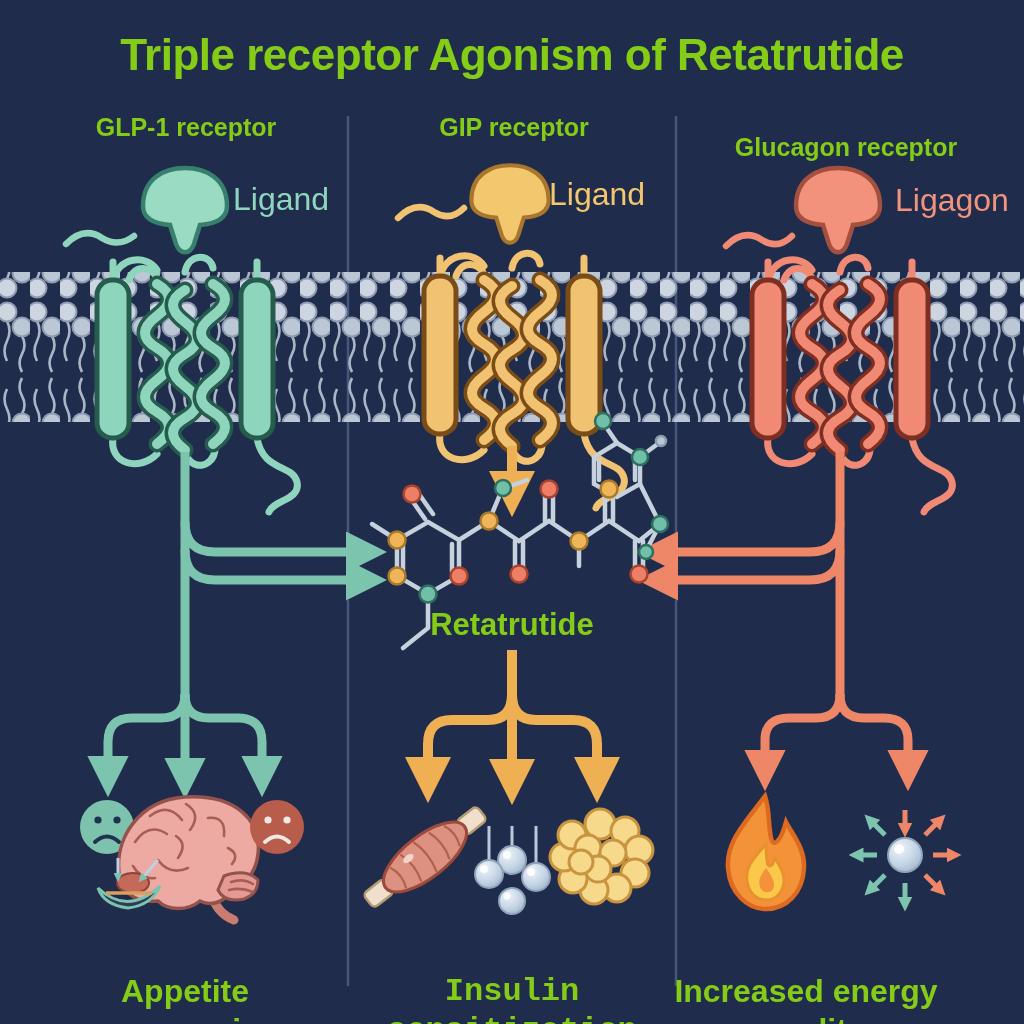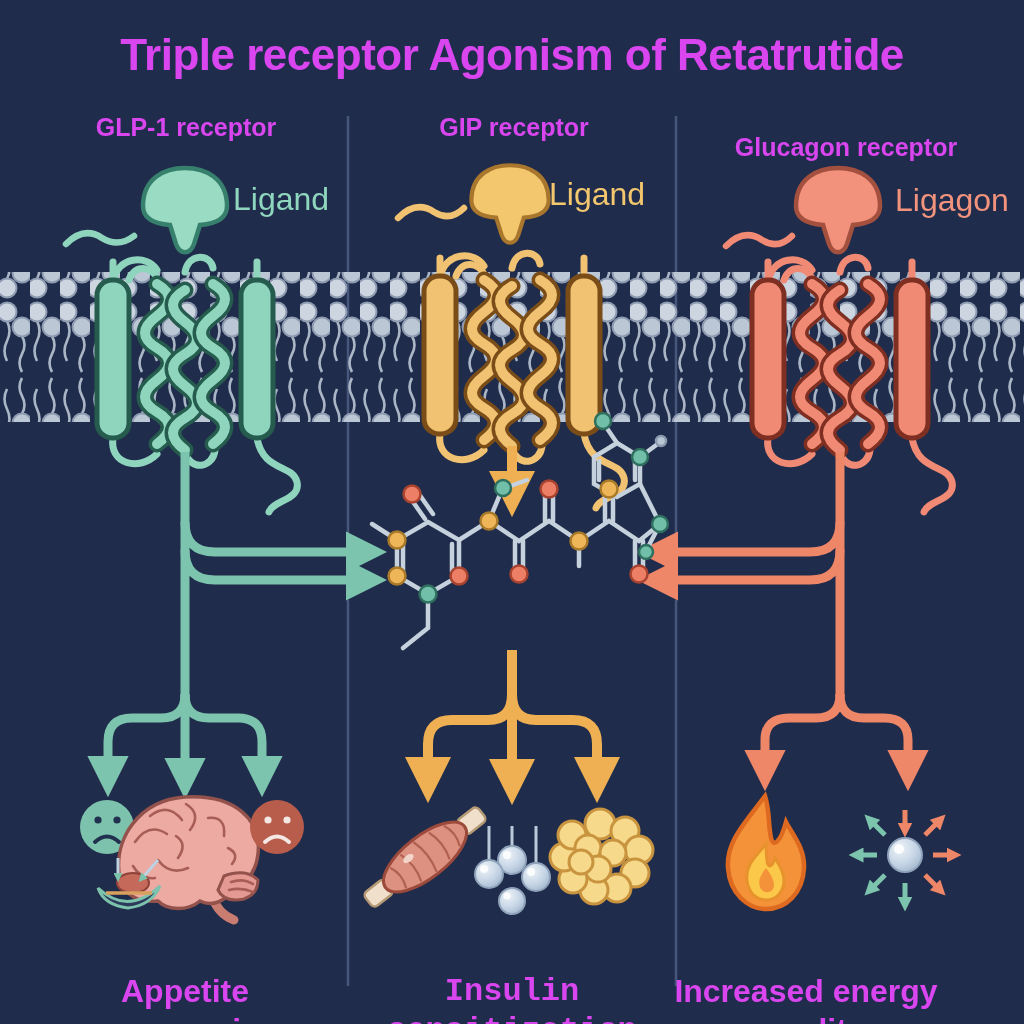--- a/index.html
+++ b/index.html
@@ -1,19 +1,19 @@
 <!DOCTYPE html>
 <html><head>
 <meta charset="utf-8">
 <style>
   html,body{margin:0;padding:0;background:#202c4b;}
   .stage{position:relative;width:1024px;height:1024px;background:#202c4b;overflow:hidden;
          font-family:"Liberation Sans", sans-serif;}
   .stage svg{position:absolute;left:0;top:0;}
-  .txt{position:absolute;color:#d946ef;font-weight:bold;text-align:center;line-height:1.22;}
+  .txt{position:absolute;color:#84cc16;font-weight:bold;text-align:center;line-height:1.22;}
   .title{left:0;top:28px;width:1024px;font-size:44px;letter-spacing:-0.5px;}
   .colhead{top:112px;font-size:25px;}
   .colhead.c1{left:30px;width:312px;}
   .colhead.c2{left:350px;width:328px;}
   .colhead.c3{left:682px;width:328px;margin-top:20px;}
   .ligand-label{position:absolute;font-size:32px;font-weight:normal;}
   .ligand-label.c1{left:233px;top:181px;color:#8fd6bf;}
   .ligand-label.c2{left:549px;top:176px;color:#f3c76e;}
   .ligand-label.c3{left:879px;top:182px;color:#f2937d;margin-left:16px;}
   .molecule-label{left:362px;top:606px;width:300px;font-size:31px;}
@@ -292,18 +292,19 @@
 <div class="txt title">Triple receptor Agonism of Retatrutide</div>
 
 <div class="txt colhead c1">GLP-1 receptor</div>
 <div class="txt colhead c2">GIP receptor</div>
 <div class="txt colhead c3">Glucagon receptor</div>
 
 <div class="ligand-label c1">Ligand</div>
 <div class="ligand-label c2">Ligand</div>
 <div class="ligand-label c3">Ligagon</div>
 
+<div class="txt molecule-label">Retatrutide</div>
 
 <div class="txt outcome c1">Appetite suppression</div>
 <div class="txt outcome c2">Insulin sensitization</div>
 <div class="txt outcome c3">Increased energy expenditure</div>
 
 </div>
 
 </body></html>

